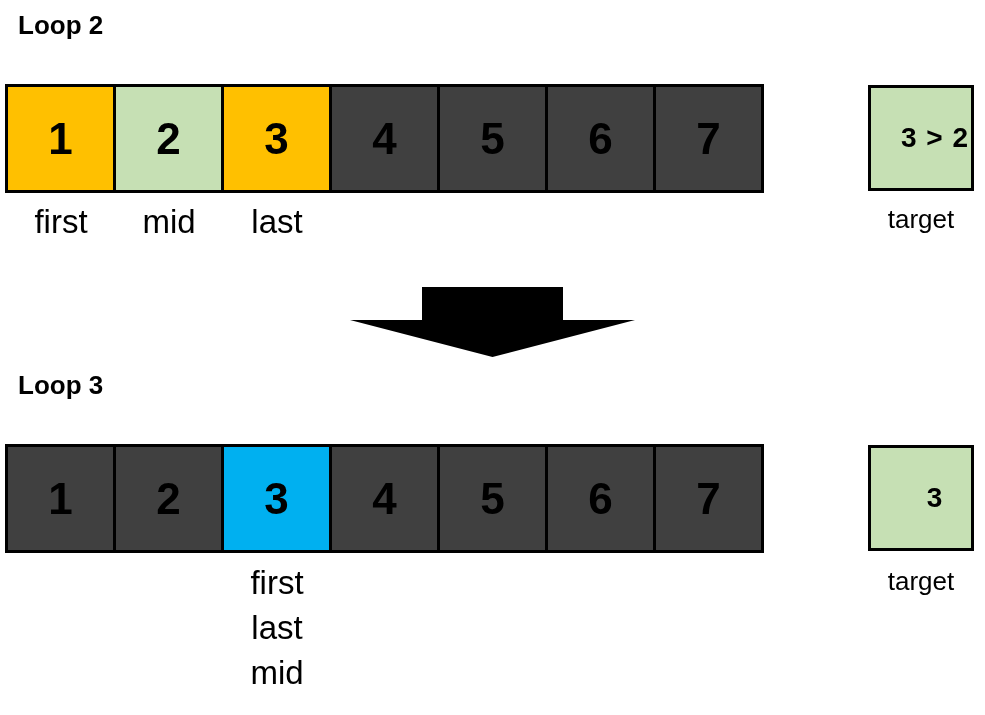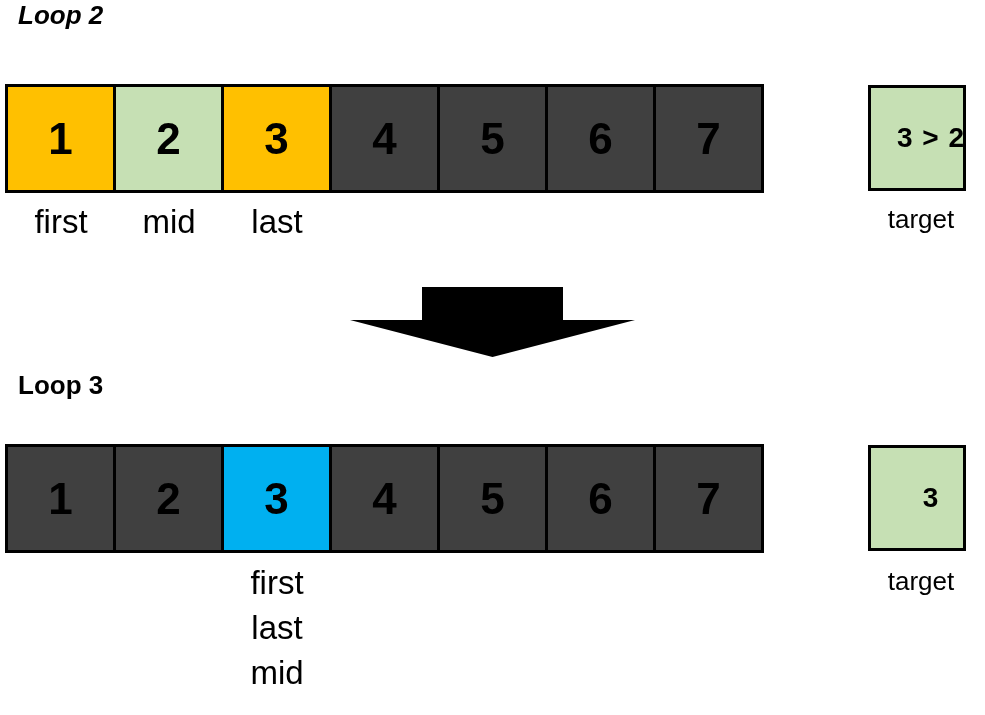--- a/index.html
+++ b/index.html
@@ -54,21 +54,21 @@
 
   .pointer-stack {
     transform: translateX(-50%);
     text-align: center;
     font-size: 33px;
     line-height: 45px;
     white-space: nowrap;
   }
 
   .target-box {
-    width: 98px;
+    width: 106px;
     height: 106px;
     box-sizing: border-box;
     border: 3px solid #000;
     background: var(--green);
     display: flex;
     align-items: center;
     justify-content: center;
     font-size: 28px;
     font-weight: bold;
     letter-spacing: 1px;
@@ -81,21 +81,21 @@
     transform: translateX(-50%);
     white-space: nowrap;
   }
 
   .arrow-svg { display: block; }
   .arrow-svg polygon { fill: var(--black); }
 </style>
 </head>
 <body>
 
-<div class="abs section-title" style="left:18px; top:0;font-style:italic;">Loop 2</div>
+<div class="abs section-title" style="left:18px; top:10px;">Loop 2</div>
 
 <div class="abs array-row" style="left:5px; top:84px;">
   <div class="cell c-orange">1</div>
   <div class="cell c-green">2</div>
   <div class="cell c-orange">3</div>
   <div class="cell c-dark">4</div>
   <div class="cell c-dark">5</div>
   <div class="cell c-dark">6</div>
   <div class="cell c-dark">7</div>
 </div>

